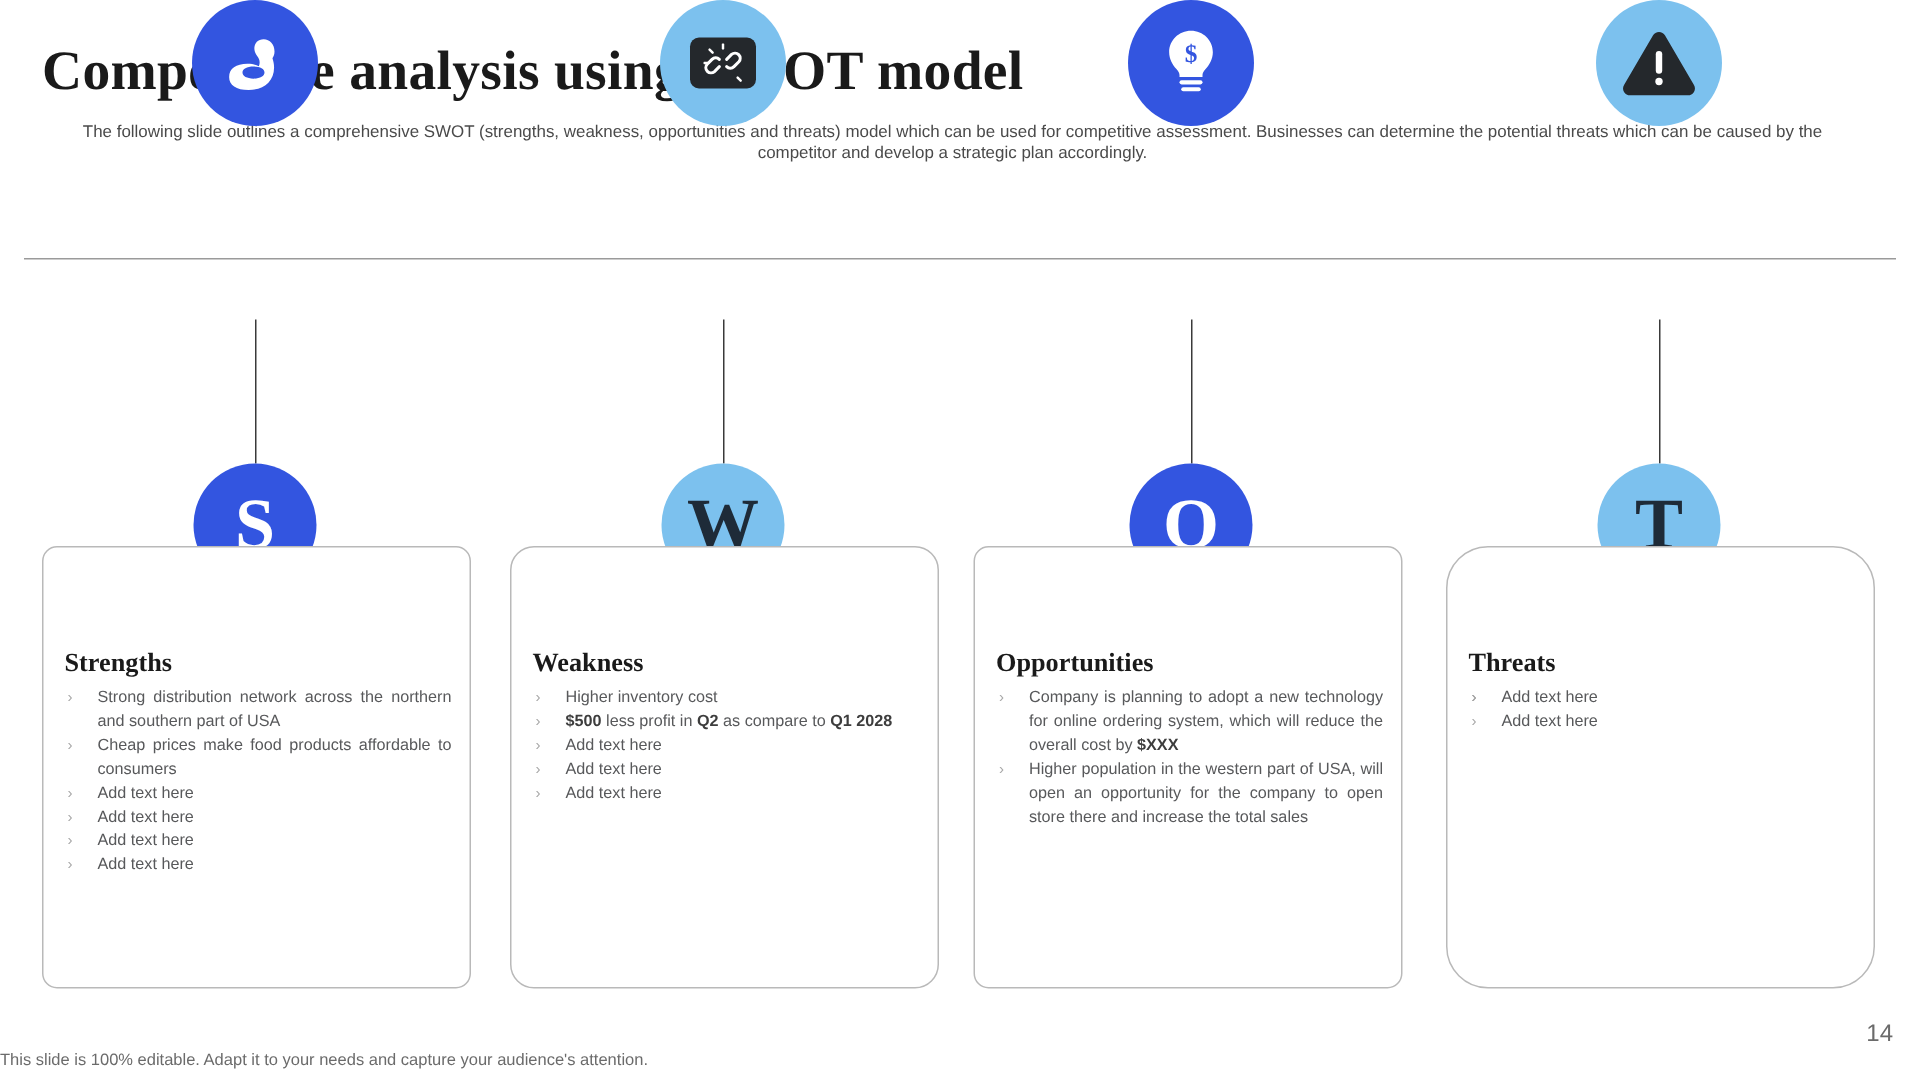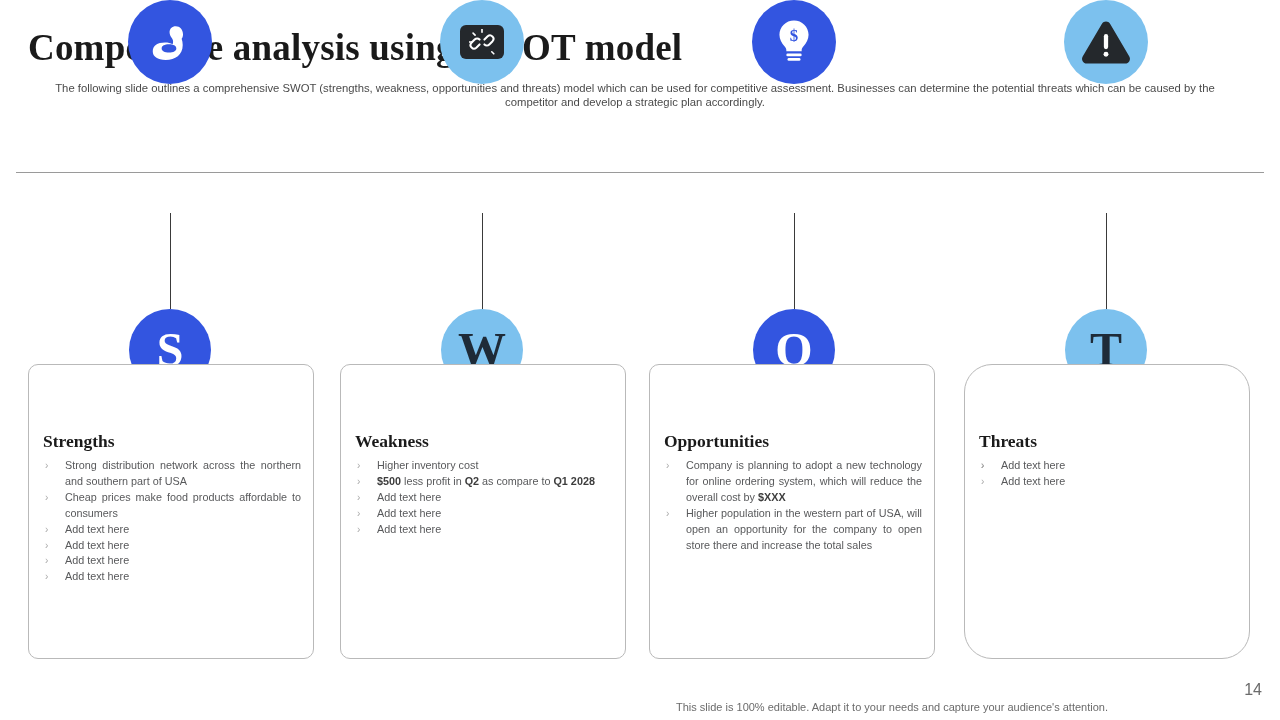--- a/index.html
+++ b/index.html
@@ -136,21 +136,21 @@
   }
 
   .bullet b { color: #3d3d3d; font-weight: 700; }
 
   
   .footer-note {
     position: absolute;
     left: 0;
     top: 701px;
     width: 1108px;
-    text-align: right;
+    text-align: left;
     font-size: 11px;
     color: #6b6b6b;
   }
 
   .page-num {
     position: absolute;
     right: 18px;
     top: 681px;
     font-size: 16px;
     color: #6b6b6b;
@@ -230,21 +230,21 @@
     <ul class="bullets">
         <li class="bullet"><span class="chev">›</span><span>Strong distribution network across the northern and southern part of USA</span></li>
         <li class="bullet"><span class="chev">›</span><span>Cheap prices make food products affordable to consumers</span></li>
         <li class="bullet"><span class="chev">›</span><span>Add text here</span></li>
         <li class="bullet"><span class="chev">›</span><span>Add text here</span></li>
         <li class="bullet"><span class="chev">›</span><span>Add text here</span></li>
         <li class="bullet"><span class="chev">›</span><span>Add text here</span></li>
       </ul>
   </div>
 
-  <div class="card" style="left:340px;">
+  <div class="card" style="left:340px;border-radius:16px;">
     <div class="card-title">Weakness</div>
     <ul class="bullets">
         <li class="bullet"><span class="chev">›</span><span>Higher inventory cost</span></li>
         <li class="bullet"><span class="chev">›</span><span><b>$500</b> less profit in <b>Q2</b> as compare to <b>Q1 2028</b></span></li>
         <li class="bullet"><span class="chev">›</span><span>Add text here</span></li>
         <li class="bullet"><span class="chev">›</span><span>Add text here</span></li>
         <li class="bullet"><span class="chev">›</span><span>Add text here</span></li>
       </ul>
   </div>
 

